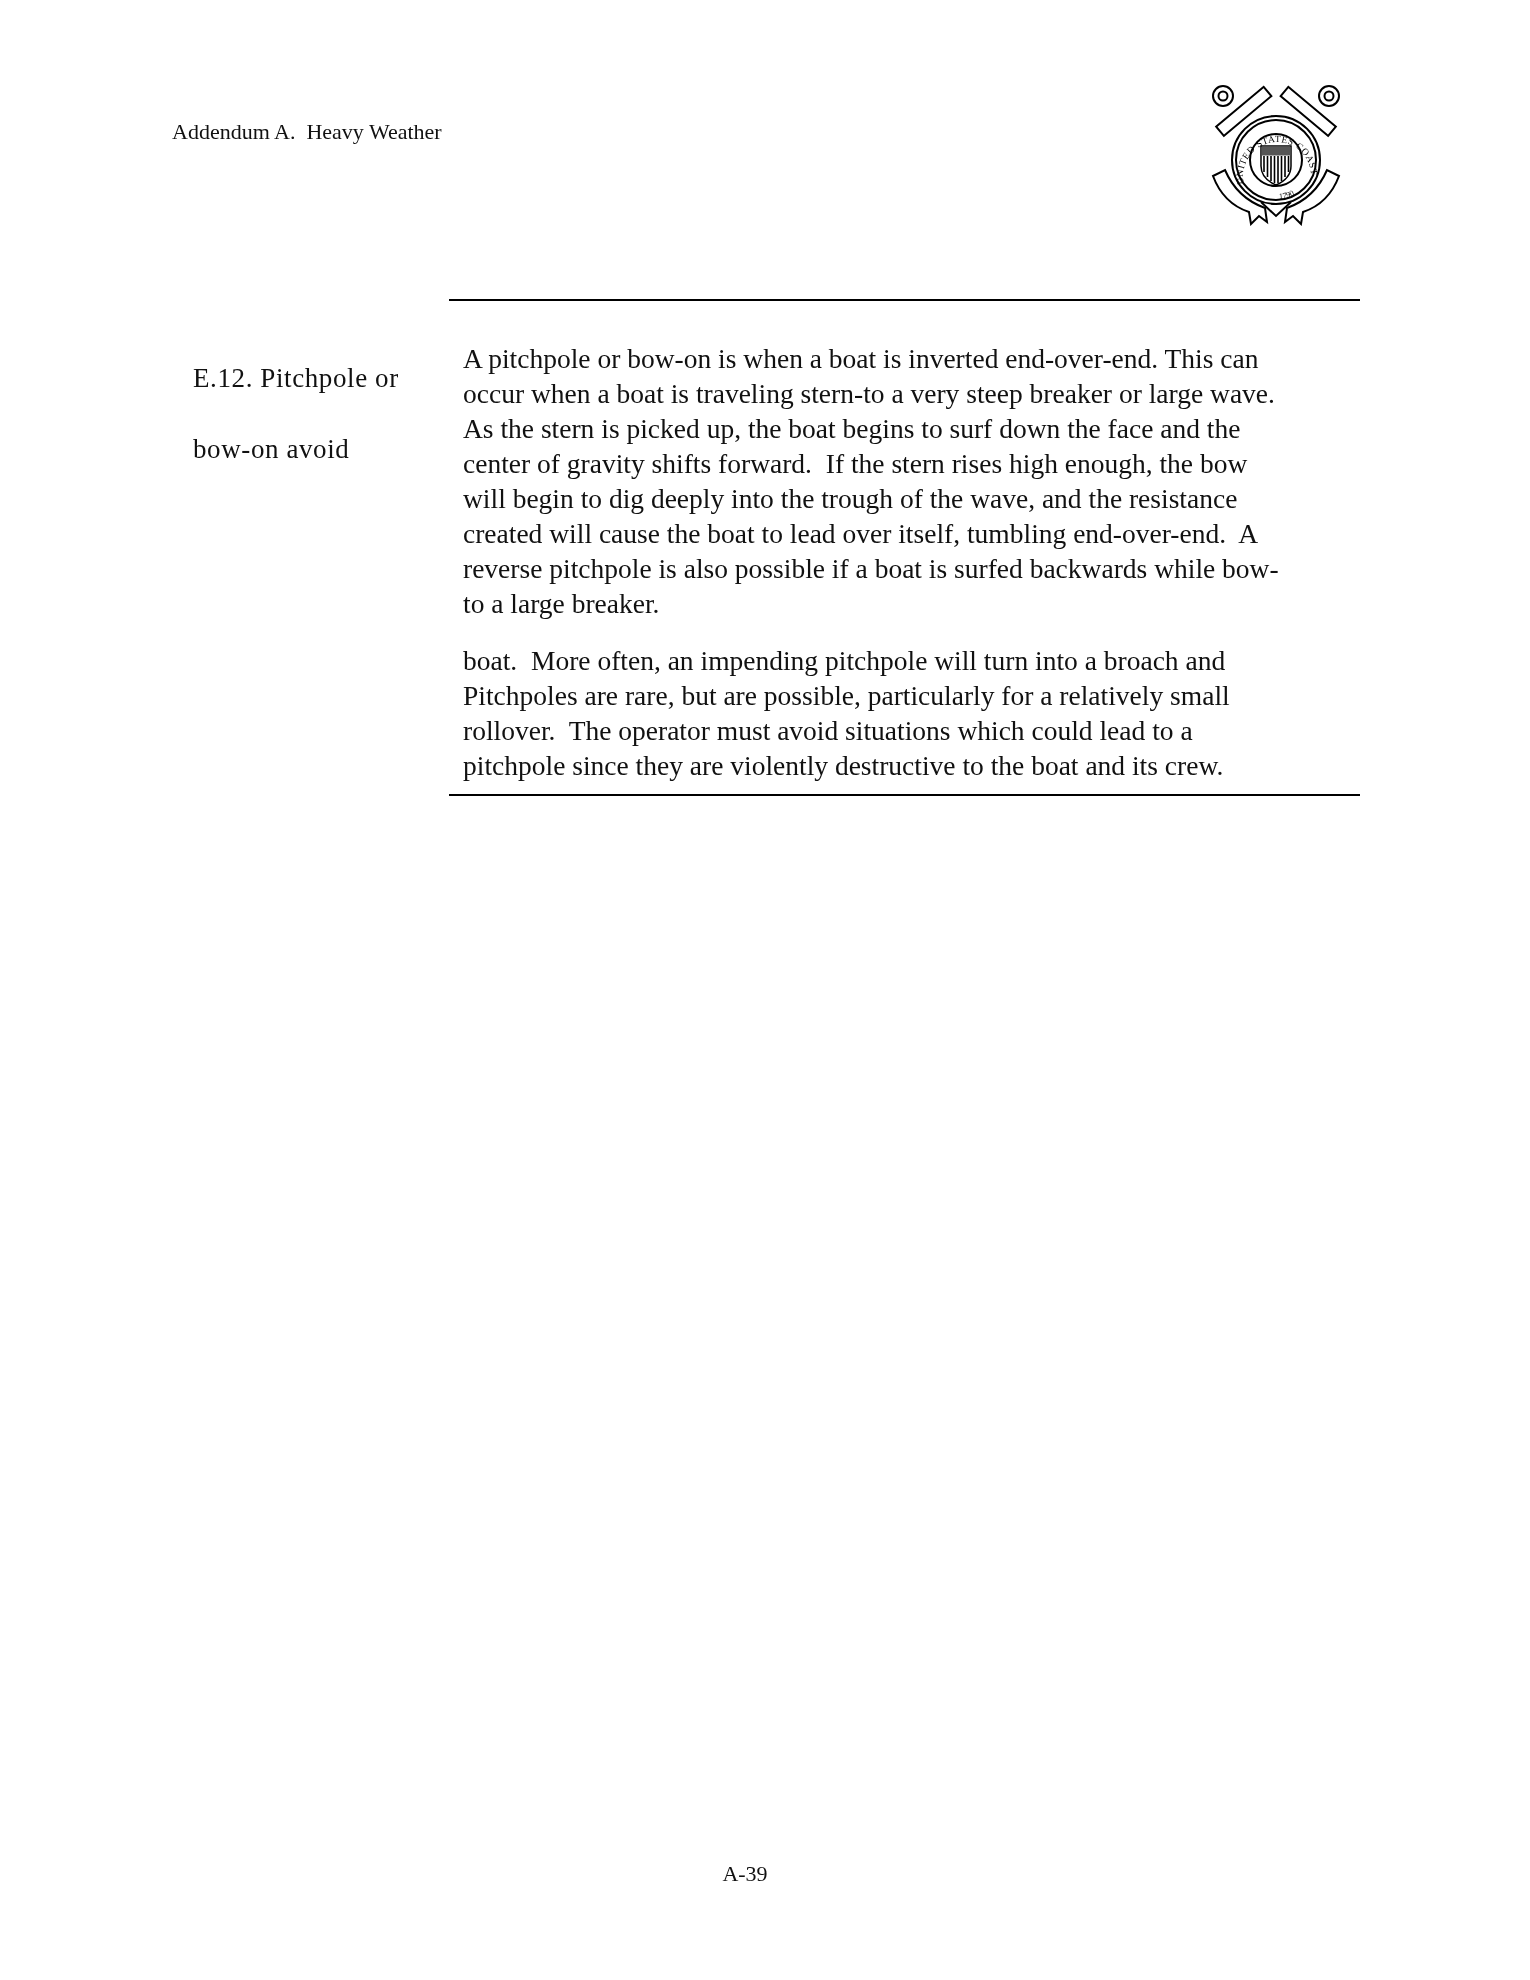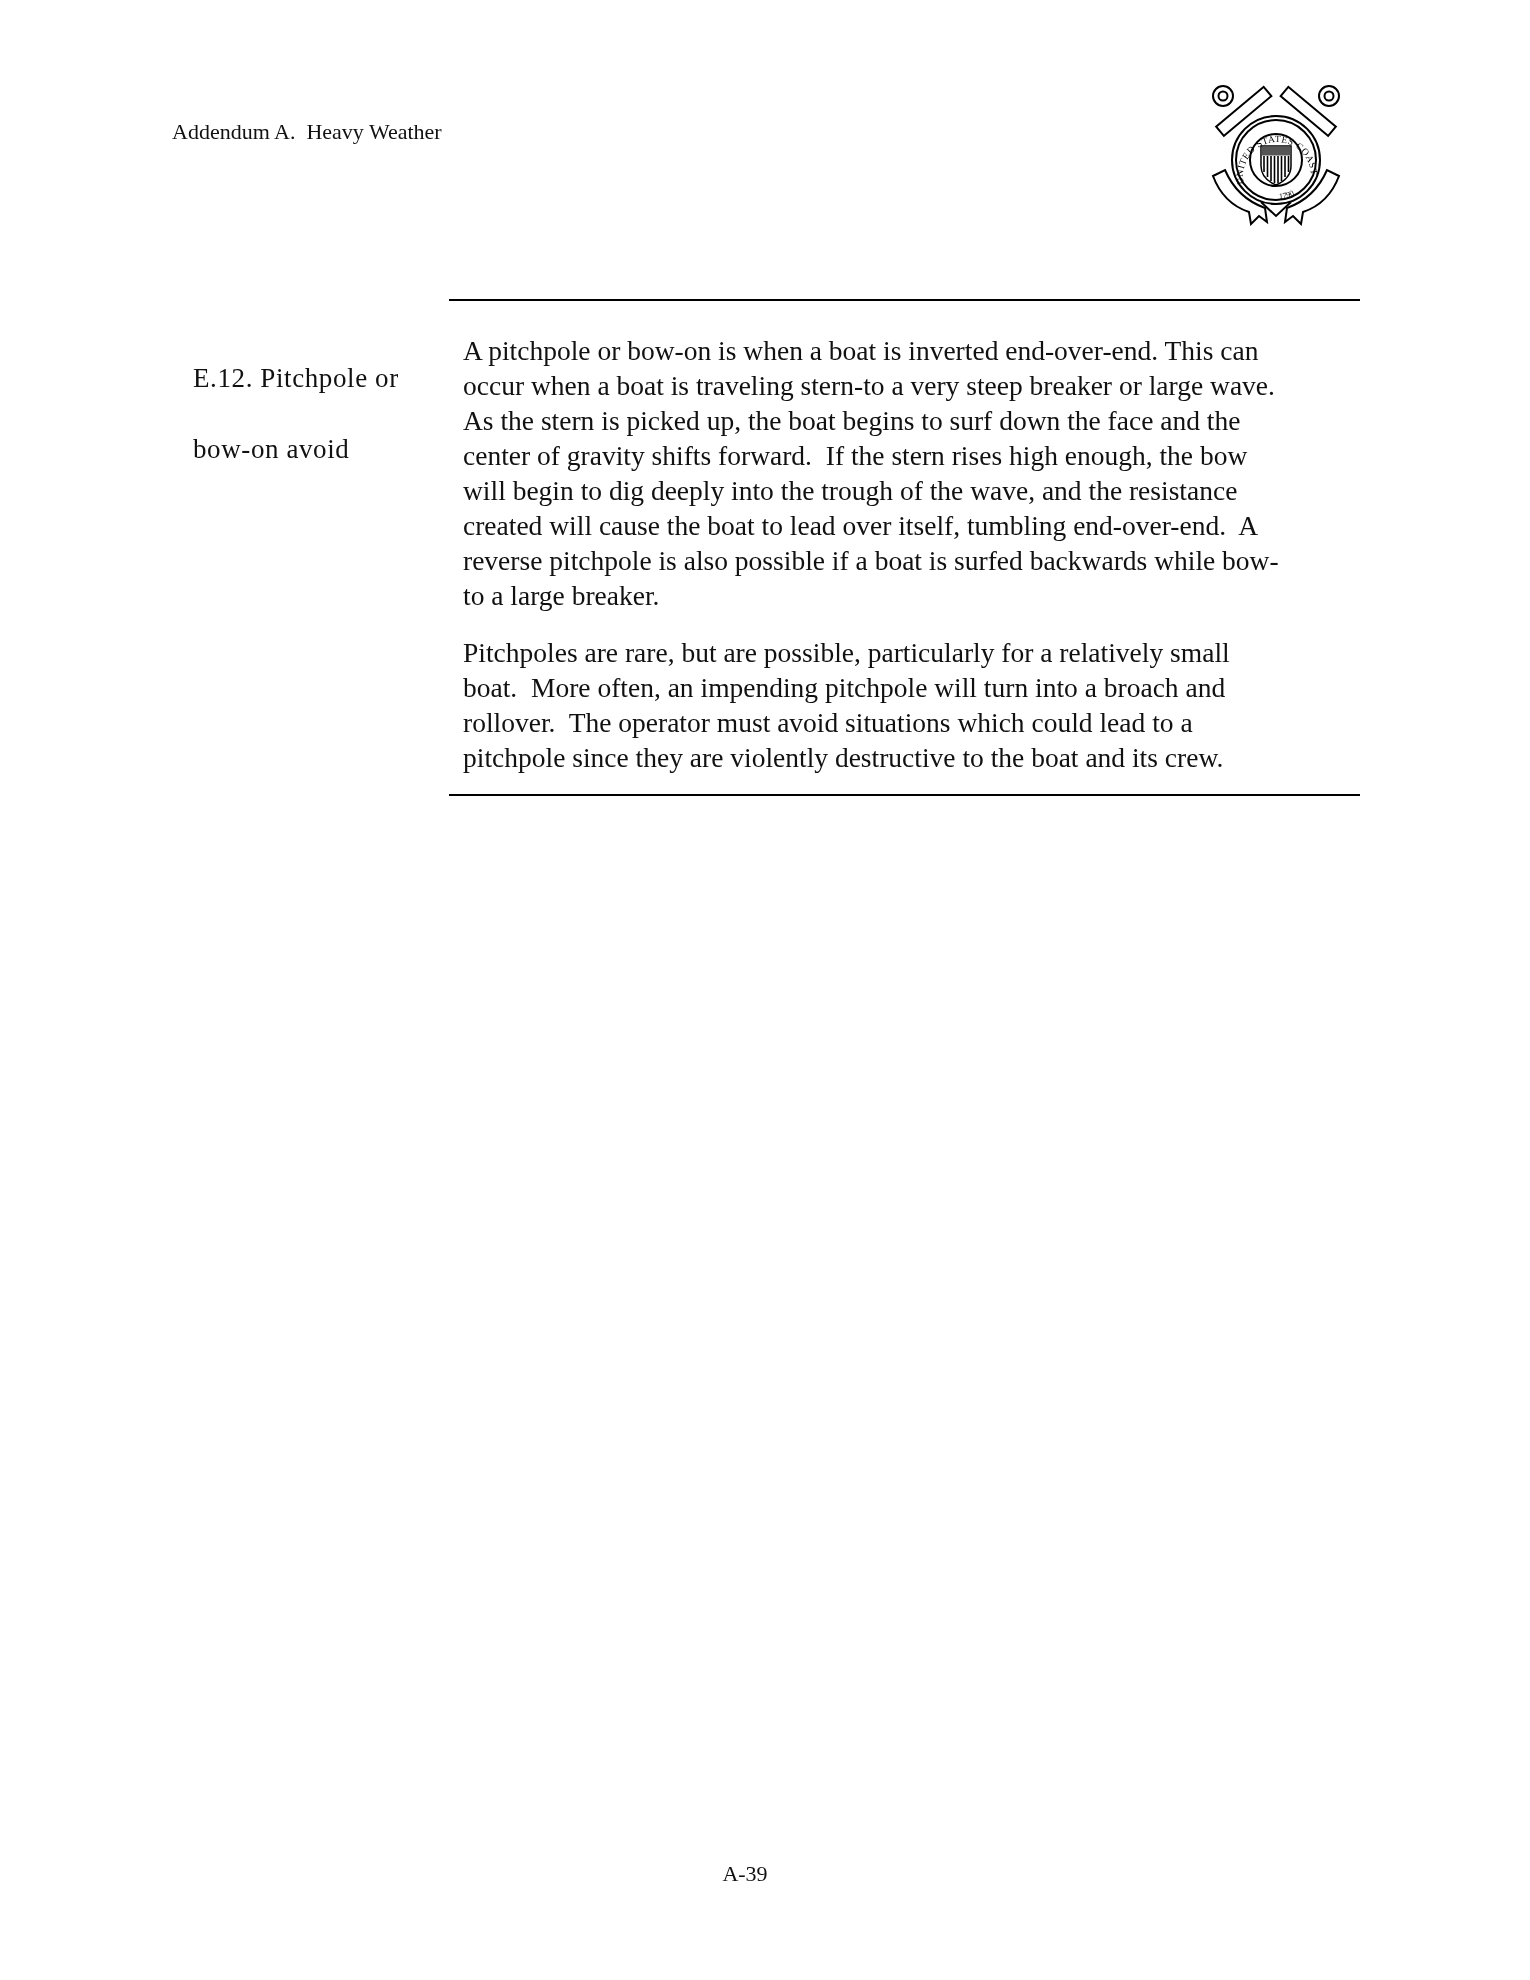--- a/index.html
+++ b/index.html
@@ -53,21 +53,21 @@
 
     .body-text {
       position: absolute;
       left: 463px;
       top: 325px;
       width: 900px;
       font-size: 27.5px;
       line-height: 35px;
     }
     .body-text p {
-      margin: 8px 0 22px 0;
+      margin: 16px 0 22px 0;
     }
     .body-text .line {
       display: block;
       white-space: pre;
     }
     .page-number {
       position: absolute;
       left: 0;
       width: 1490px;
       text-align: center;
@@ -142,22 +142,22 @@
     <span class="line">A pitchpole or bow-on is when a boat is inverted end-over-end. This can</span>
     <span class="line">occur when a boat is traveling stern-to a very steep breaker or large wave.</span>
     <span class="line">As the stern is picked up, the boat begins to surf down the face and the</span>
     <span class="line">center of gravity shifts forward.  If the stern rises high enough, the bow</span>
     <span class="line">will begin to dig deeply into the trough of the wave, and the resistance</span>
     <span class="line">created will cause the boat to lead over itself, tumbling end-over-end.  A</span>
     <span class="line">reverse pitchpole is also possible if a boat is surfed backwards while bow-</span>
     <span class="line">to a large breaker.</span>
   </p>
   <p>
+    <span class="line">boat.  More often, an impending pitchpole will turn into a broach and</span>
     <span class="line">Pitchpoles are rare, but are possible, particularly for a relatively small</span>
-    <span class="line">boat.  More often, an impending pitchpole will turn into a broach and</span>
     <span class="line">rollover.  The operator must avoid situations which could lead to a</span>
     <span class="line">pitchpole since they are violently destructive to the boat and its crew.</span>
   </p>
 </div>
 
 <div class="rule bottom"></div>
 
 <div class="page-number">A-39</div>
 
 </body></html>

